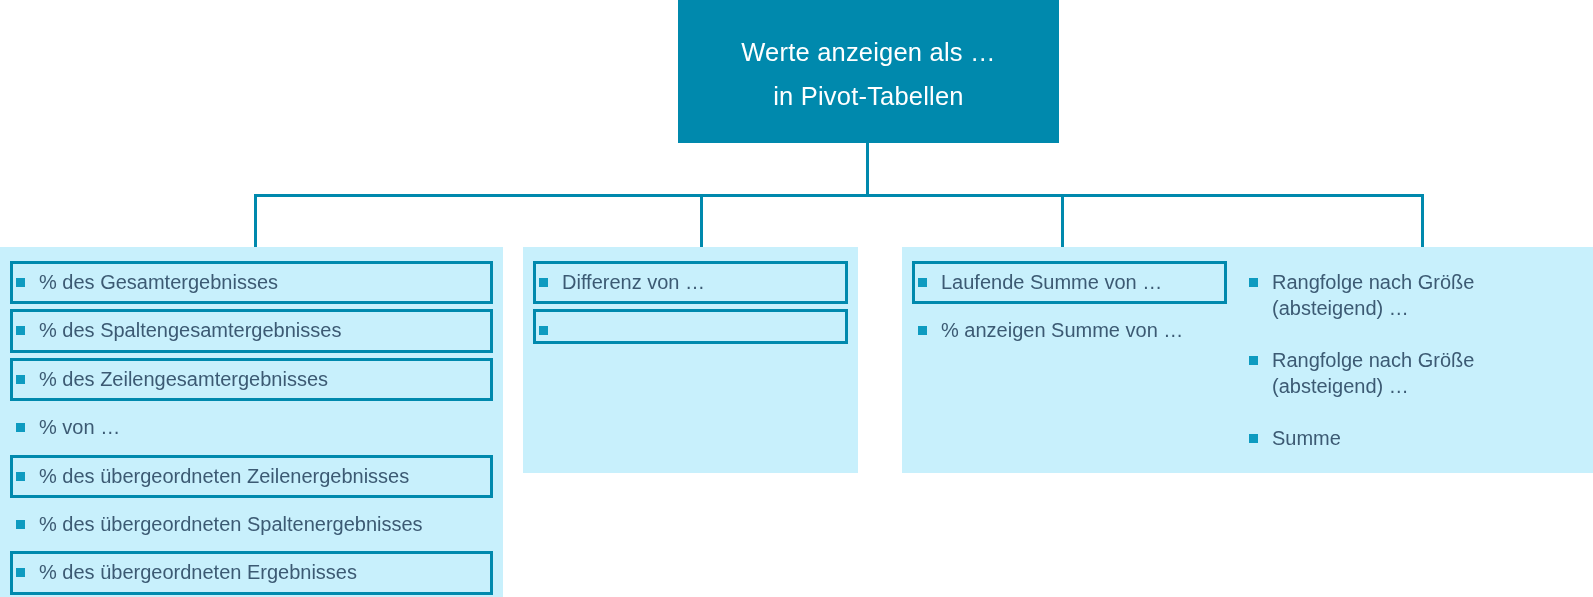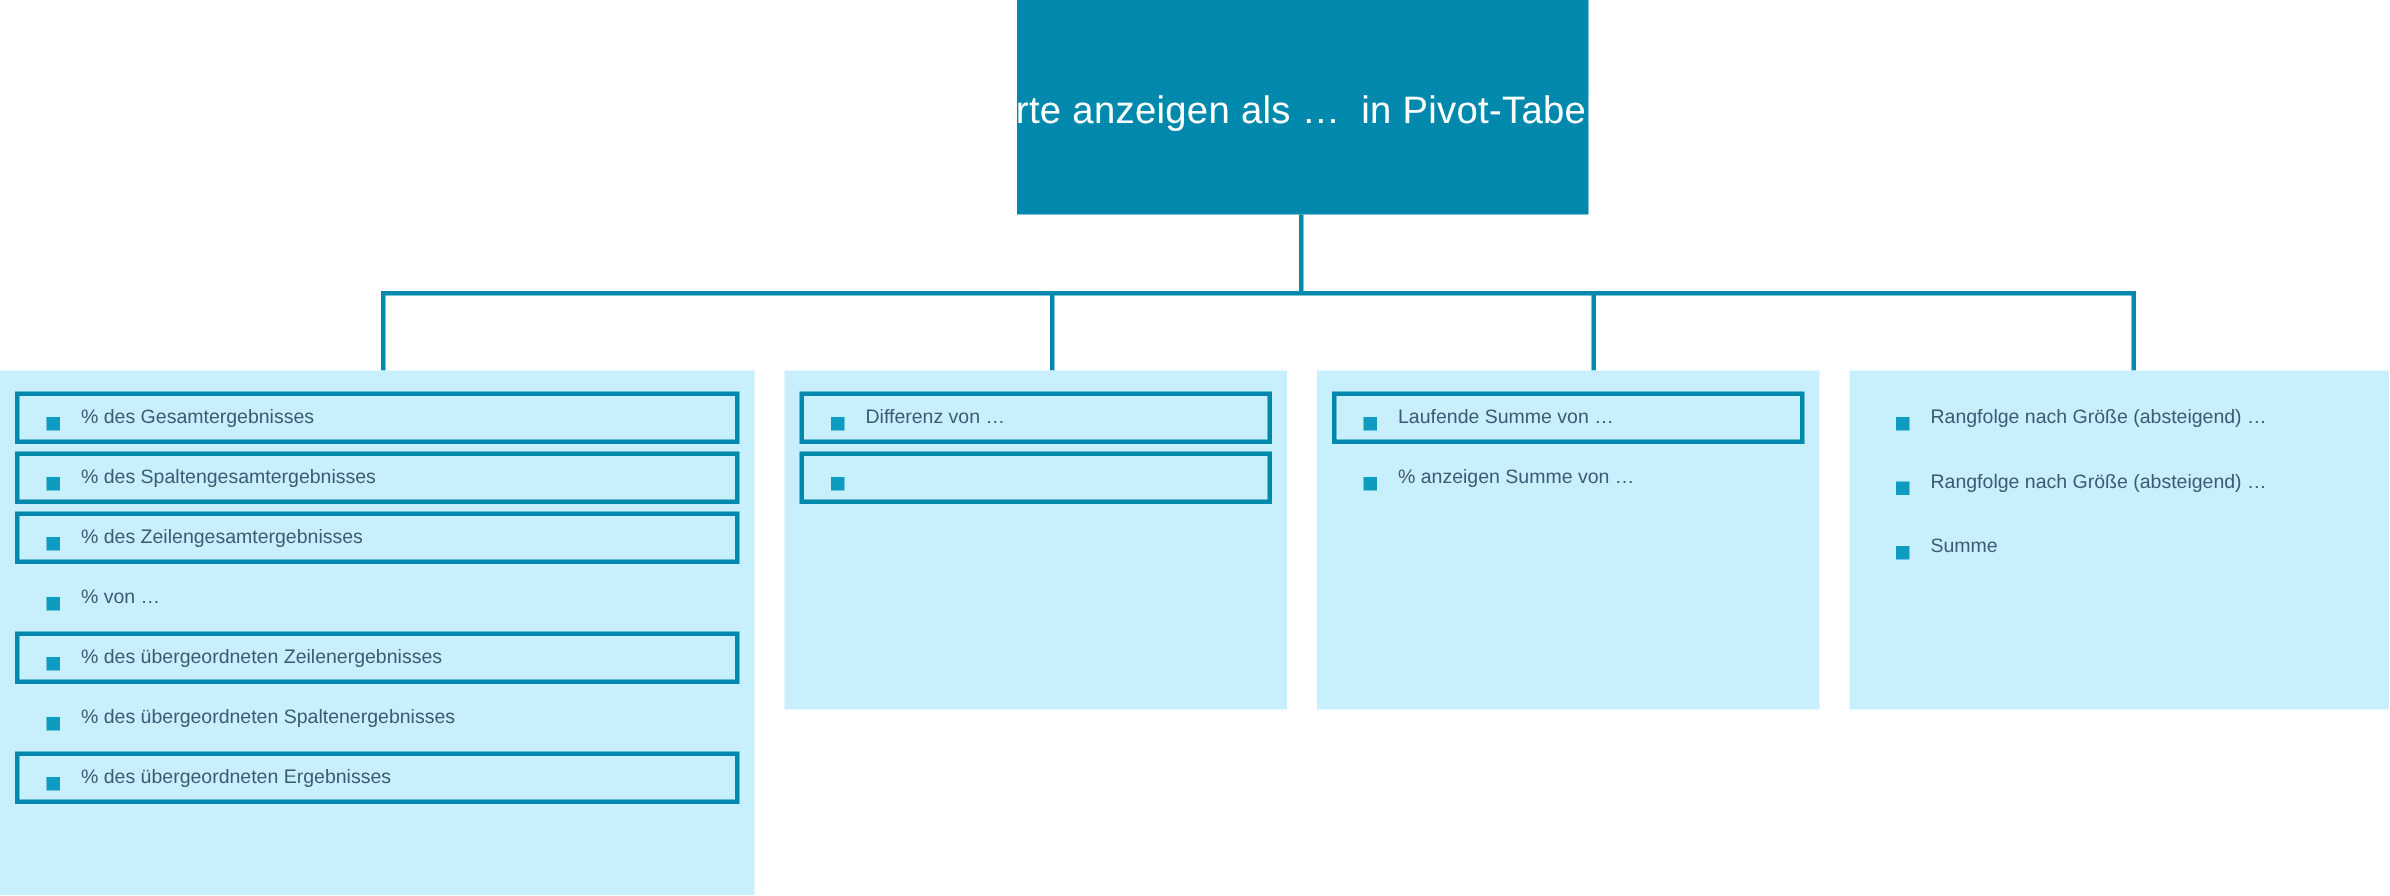--- a/index.html
+++ b/index.html
@@ -24,21 +24,21 @@
   
   .root-node {
     position: absolute;
     left: 678px;
     top: 0px;
     width: 381px;
     height: 143px;
     background: #0089AD;
     color: #ffffff;
     display: flex;
-    flex-direction: row;
+    flex-direction: column;
     align-items: center;
     justify-content: center;
     gap: 14px;
     box-sizing: border-box;
     padding: 6px 10px 0 10px;
   }
   .root-line {
     font-size: 25.5px;
     line-height: 1.15;
     letter-spacing: 0.2px;
@@ -76,32 +76,32 @@
   
   .column {
     position: absolute;
     top: 247px;
     background: #C8F0FC;
     box-sizing: border-box;
     padding: 14px 10px 10px 10px;
   }
   .column.c1 { left: 0px;    width: 503px;  height: 350px; }
   .column.c2 { left: 523px;  width: 335px;  height: 226px; }
-  .column.c3 { left: 878px;  width: 335px;  height: 226px; }
+  .column.c3 { left: 902px;  width: 335px;  height: 226px; }
   .column.c4 { left: 1233px; width: 360px;  height: 226px; }
 
   
   .item {
     display: flex;
     align-items: flex-start;
     box-sizing: border-box;
     color: #3C5A73;
-    font-size: 13px;
+    font-size: 20px;
     line-height: 1.32;
-    padding: 5px 8px 6px 16px;
+    padding: 5px 8px 6px 1px;
     margin-bottom: 5px;
     border: 3px solid transparent;
   }
   .item.boxed {
     border: 3px solid #0089AD;
   }
   .item .bullet {
     flex: 0 0 auto;
     width: 9px;
     height: 9px;

